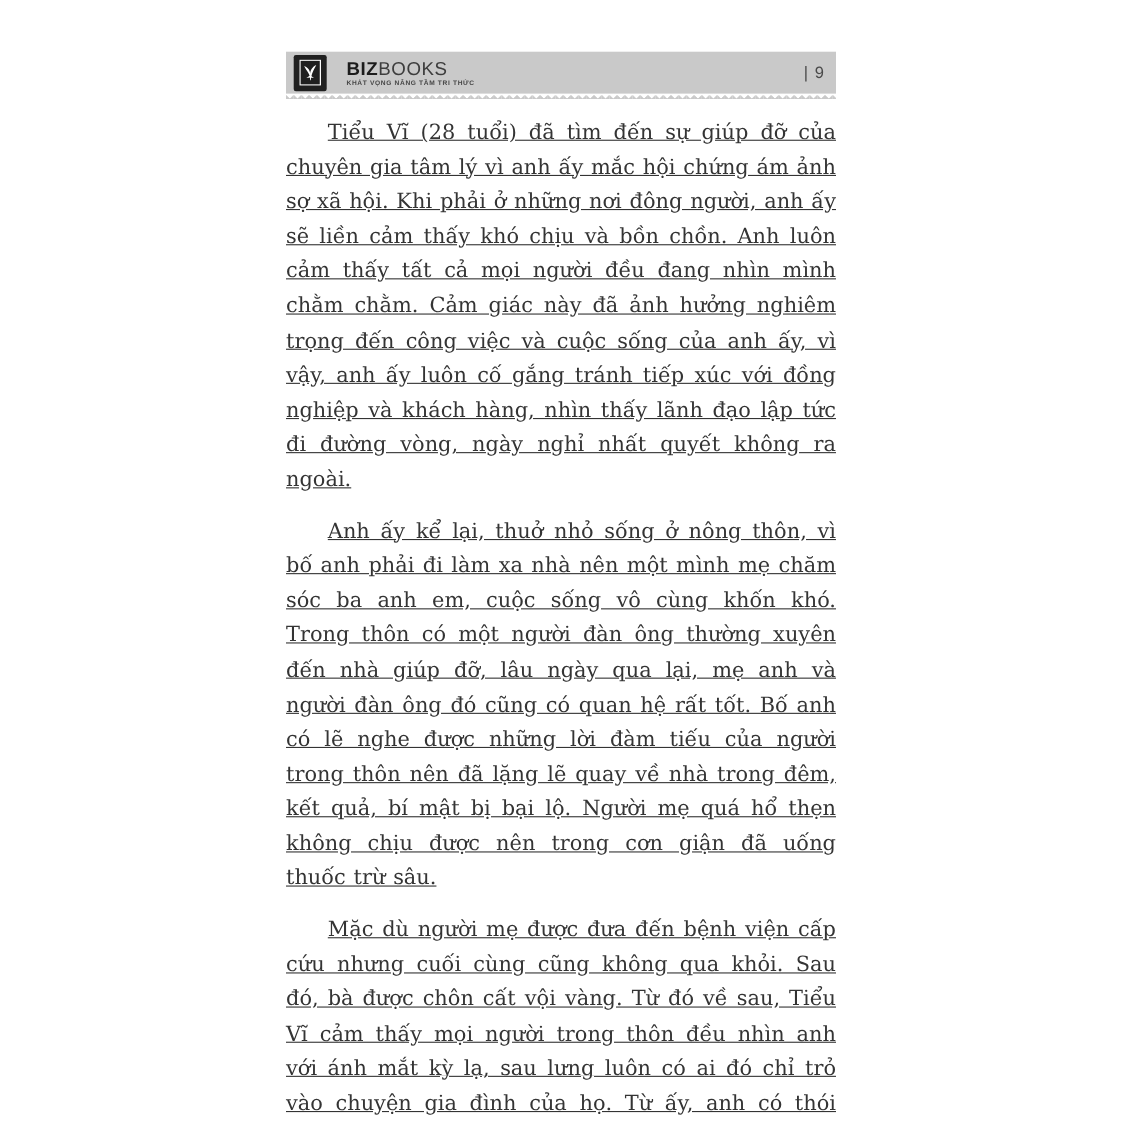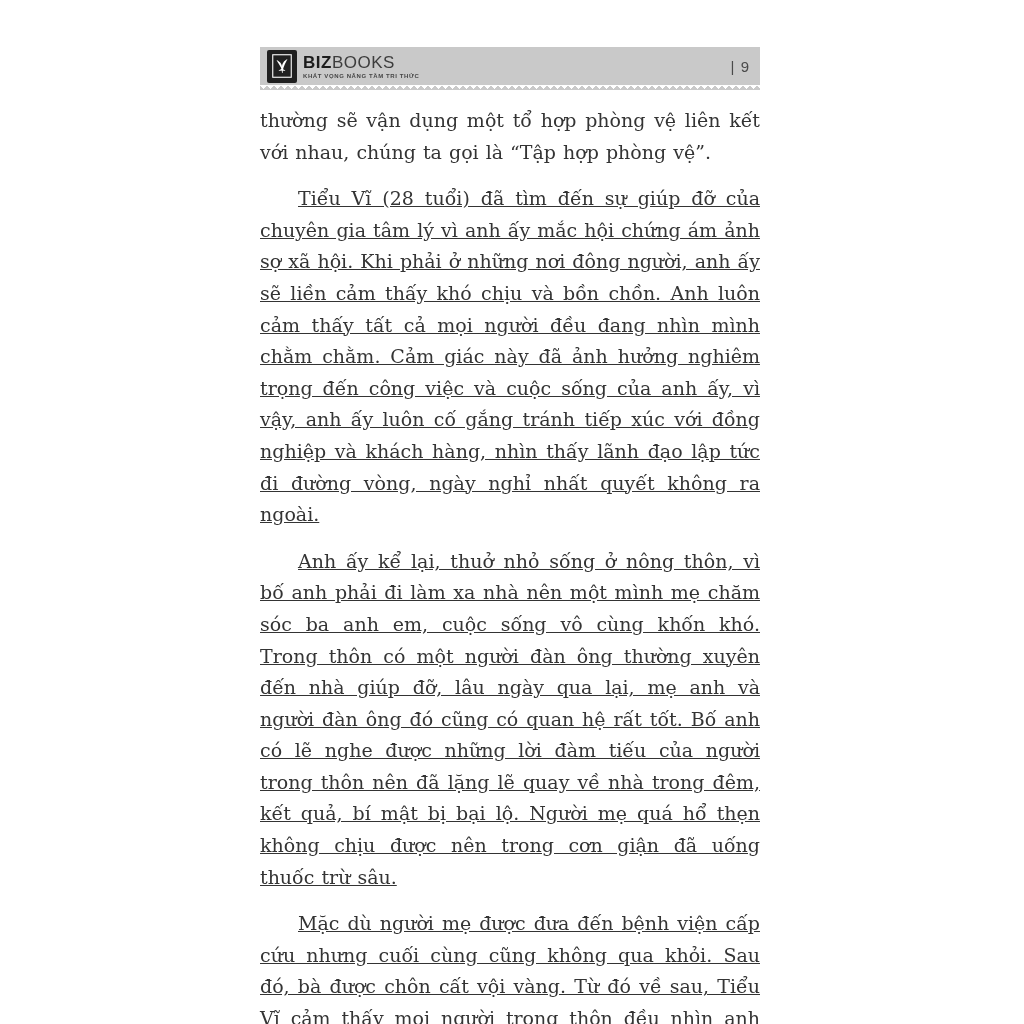--- a/index.html
+++ b/index.html
@@ -45,21 +45,21 @@
     background: #202020;
     margin-left: 7px;
     border-radius: 2px;
     display: flex;
     align-items: center;
     justify-content: center;
     flex: 0 0 auto;
   }
   .logo-box svg { display: block; }
   .brand-block {
-    margin-left: 6px;
+    margin-left: 18px;
     display: flex;
     flex-direction: column;
     justify-content: center;
     line-height: 1;
   }
   .brand-line {
     font-family: "Liberation Sans", sans-serif;
     font-size: 17px;
     letter-spacing: 0.5px;
     white-space: nowrap;
@@ -114,19 +114,18 @@
       <div class="brand-line">
         <span class="brand-biz">BIZ</span><span class="brand-books">BOOKS</span>
       </div>
       <div class="brand-tagline">KHÁT VỌNG NÂNG TẦM TRI THỨC</div>
     </div>
     <div class="page-number">| 9</div>
     <div class="zigzag"></div>
   </div>
 
   <div class="page-body">
-      <p class="para">thường sẽ vận dụng một tổ hợp phòng vệ liên kết với nhau, chúng ta gọi là “Tập hợp phòng vệ”.</p>
       <p class="para indent">Tiểu Vĩ (28 tuổi) đã tìm đến sự giúp đỡ của chuyên gia tâm lý vì anh ấy mắc hội chứng ám ảnh sợ xã hội. Khi phải ở những nơi đông người, anh ấy sẽ liền cảm thấy khó chịu và bồn chồn. Anh luôn cảm thấy tất cả mọi người đều đang nhìn mình chằm chằm. Cảm giác này đã ảnh hưởng nghiêm trọng đến công việc và cuộc sống của anh ấy, vì vậy, anh ấy luôn cố gắng tránh tiếp xúc với đồng nghiệp và khách hàng, nhìn thấy lãnh đạo lập tức đi đường vòng, ngày nghỉ nhất quyết không ra ngoài.</p>
       <p class="para indent">Anh ấy kể lại, thuở nhỏ sống ở nông thôn, vì bố anh phải đi làm xa nhà nên một mình mẹ chăm sóc ba anh em, cuộc sống vô cùng khốn khó. Trong thôn có một người đàn ông thường xuyên đến nhà giúp đỡ, lâu ngày qua lại, mẹ anh và người đàn ông đó cũng có quan hệ rất tốt. Bố anh có lẽ nghe được những lời đàm tiếu của người trong thôn nên đã lặng lẽ quay về nhà trong đêm, kết quả, bí mật bị bại lộ. Người mẹ quá hổ thẹn không chịu được nên trong cơn giận đã uống thuốc trừ sâu.</p>
       <p class="para indent">Mặc dù người mẹ được đưa đến bệnh viện cấp cứu nhưng cuối cùng cũng không qua khỏi. Sau đó, bà được chôn cất vội vàng. Từ đó về sau, Tiểu Vĩ cảm thấy mọi người trong thôn đều nhìn anh với ánh mắt kỳ lạ, sau lưng luôn có ai đó chỉ trỏ vào chuyện gia đình của họ. Từ ấy, anh có thói quen đỏ mặt khi gặp vấn đề nào đó.</p>
     </div>
 
 </div>
 
 </body></html>

